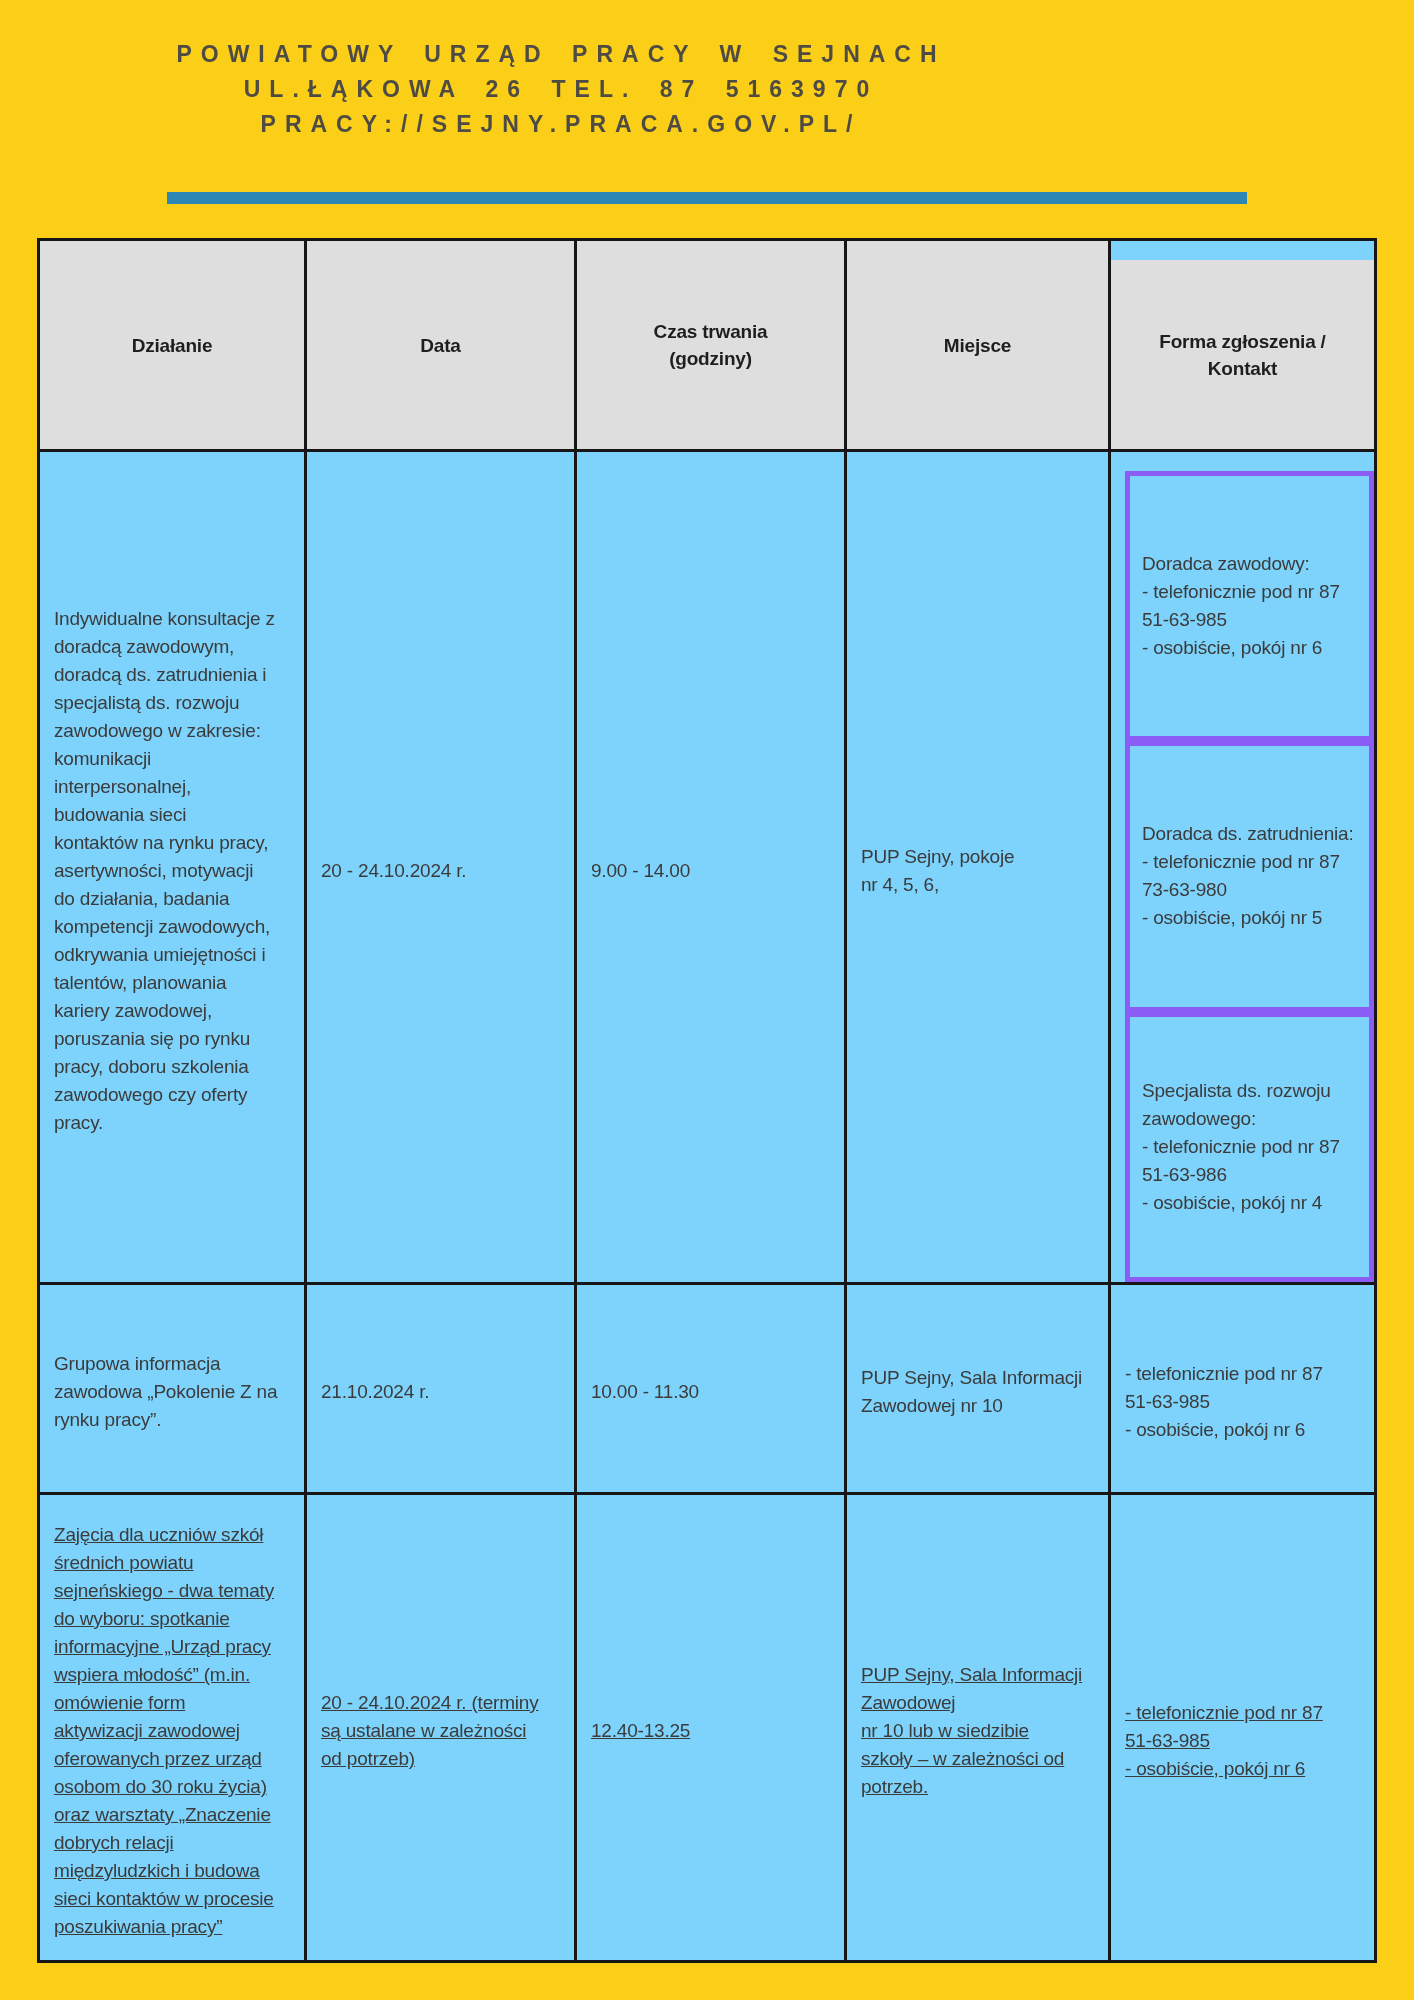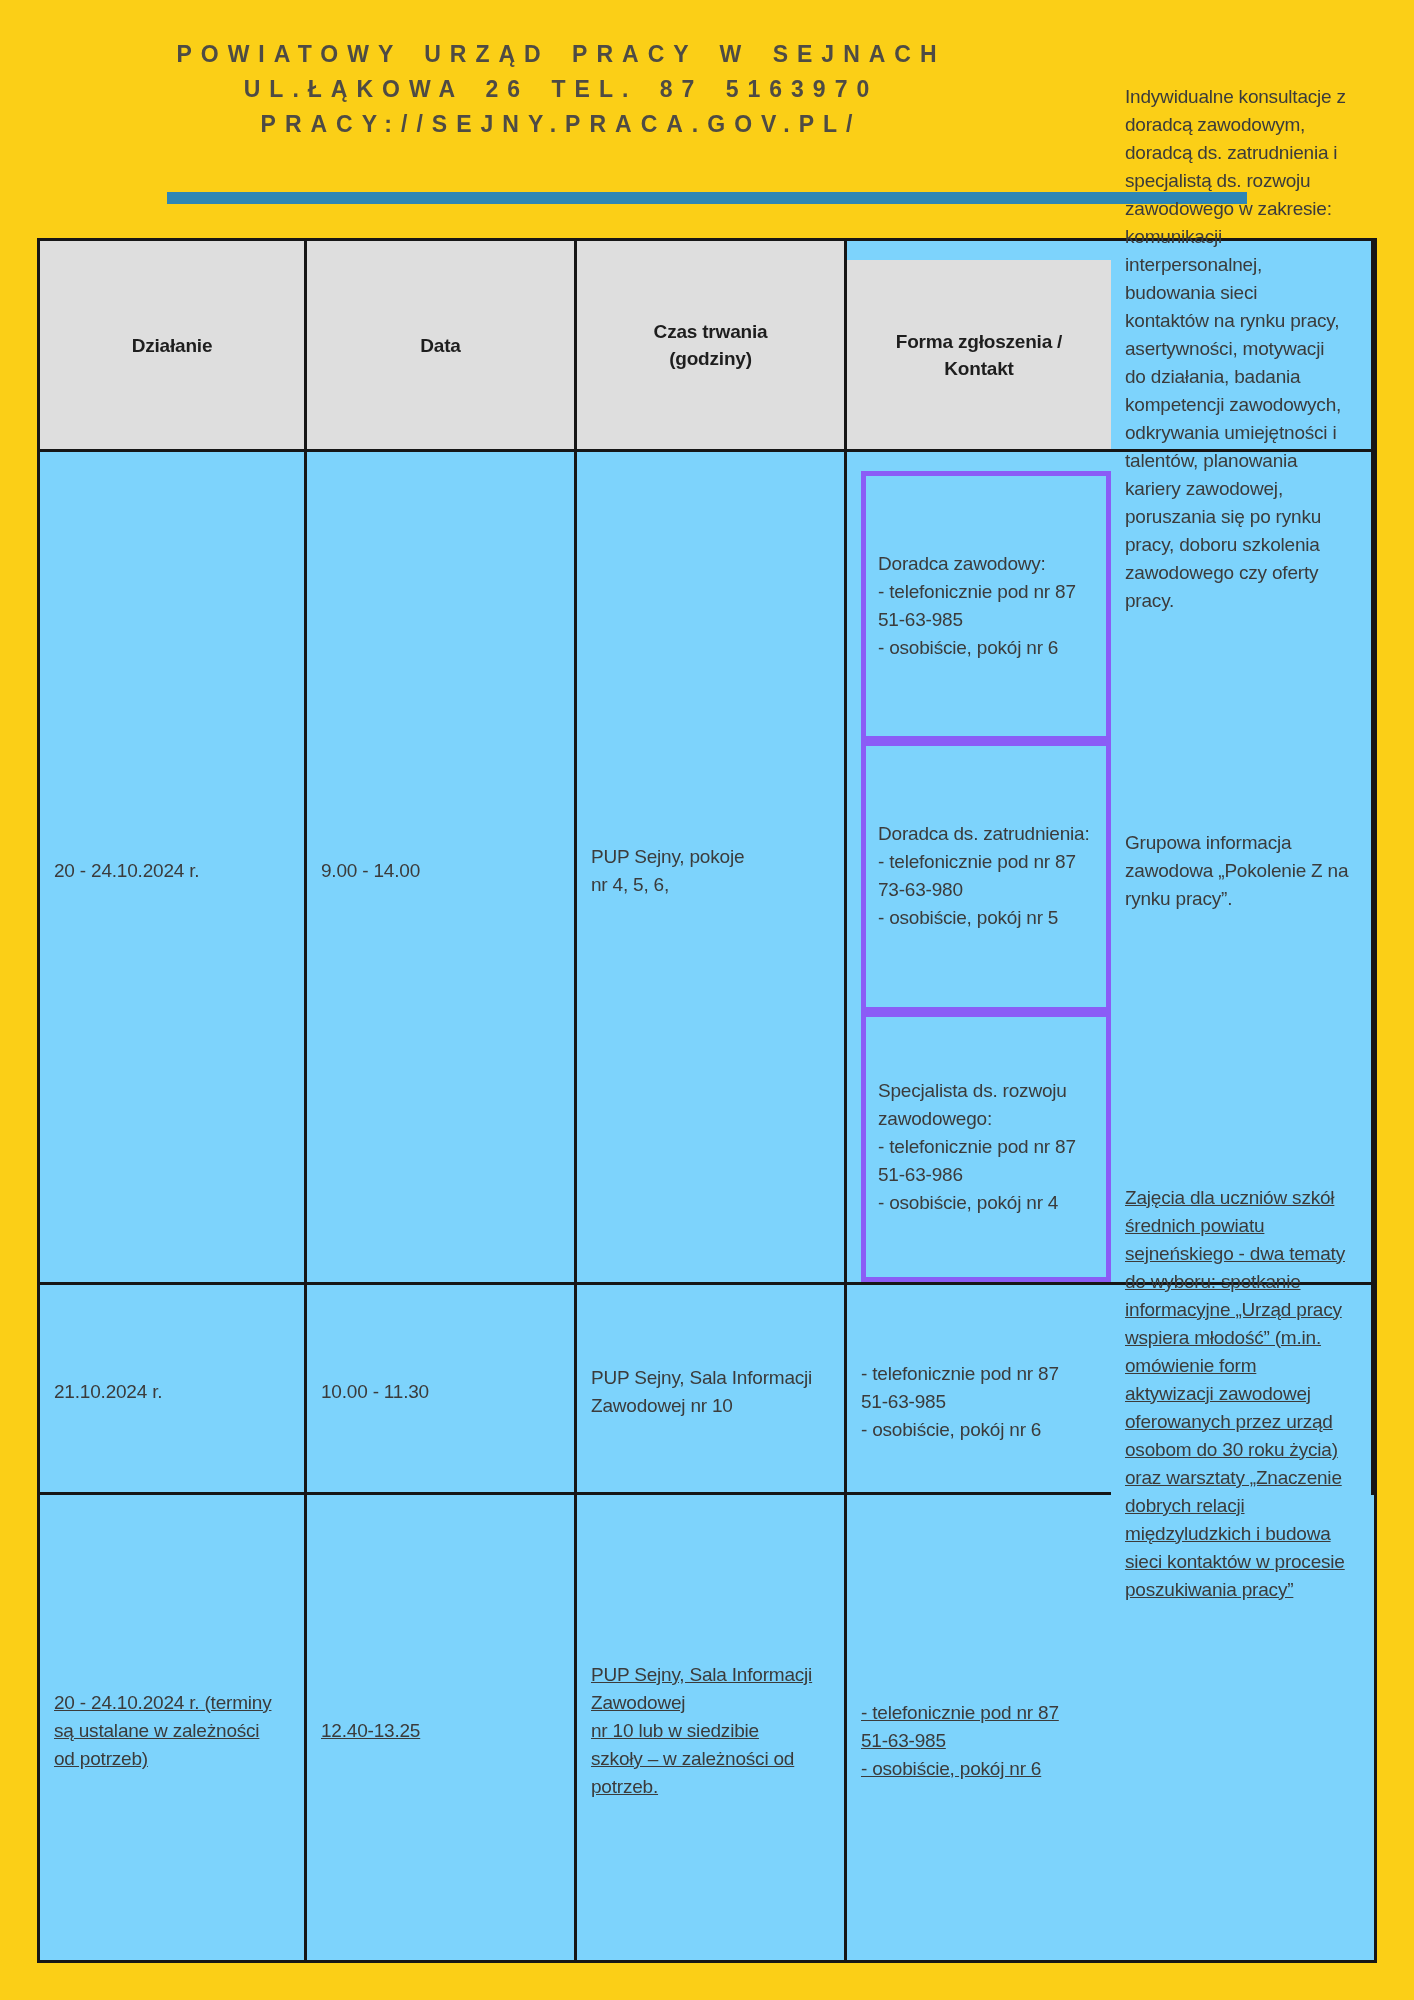--- a/index.html
+++ b/index.html
@@ -79,20 +79,21 @@
 </header>
 
 <div class="accent-bar"></div>
 
 <div class="grid-table">
 
   <div class="cell head pre">Działanie</div>
   <div class="cell head pre">Data</div>
   <div class="cell head pre">Czas trwania
 (godziny)</div>
+  <div class="cell head pre">Miejsce</div>
   <div class="cell head pre last-col">Forma zgłoszenia /
 Kontakt</div>
 
   <div class="cell pre">Indywidualne konsultacje z
 doradcą zawodowym,
 doradcą ds. zatrudnienia i
 specjalistą ds. rozwoju
 zawodowego w zakresie:
 komunikacji
 interpersonalnej,

